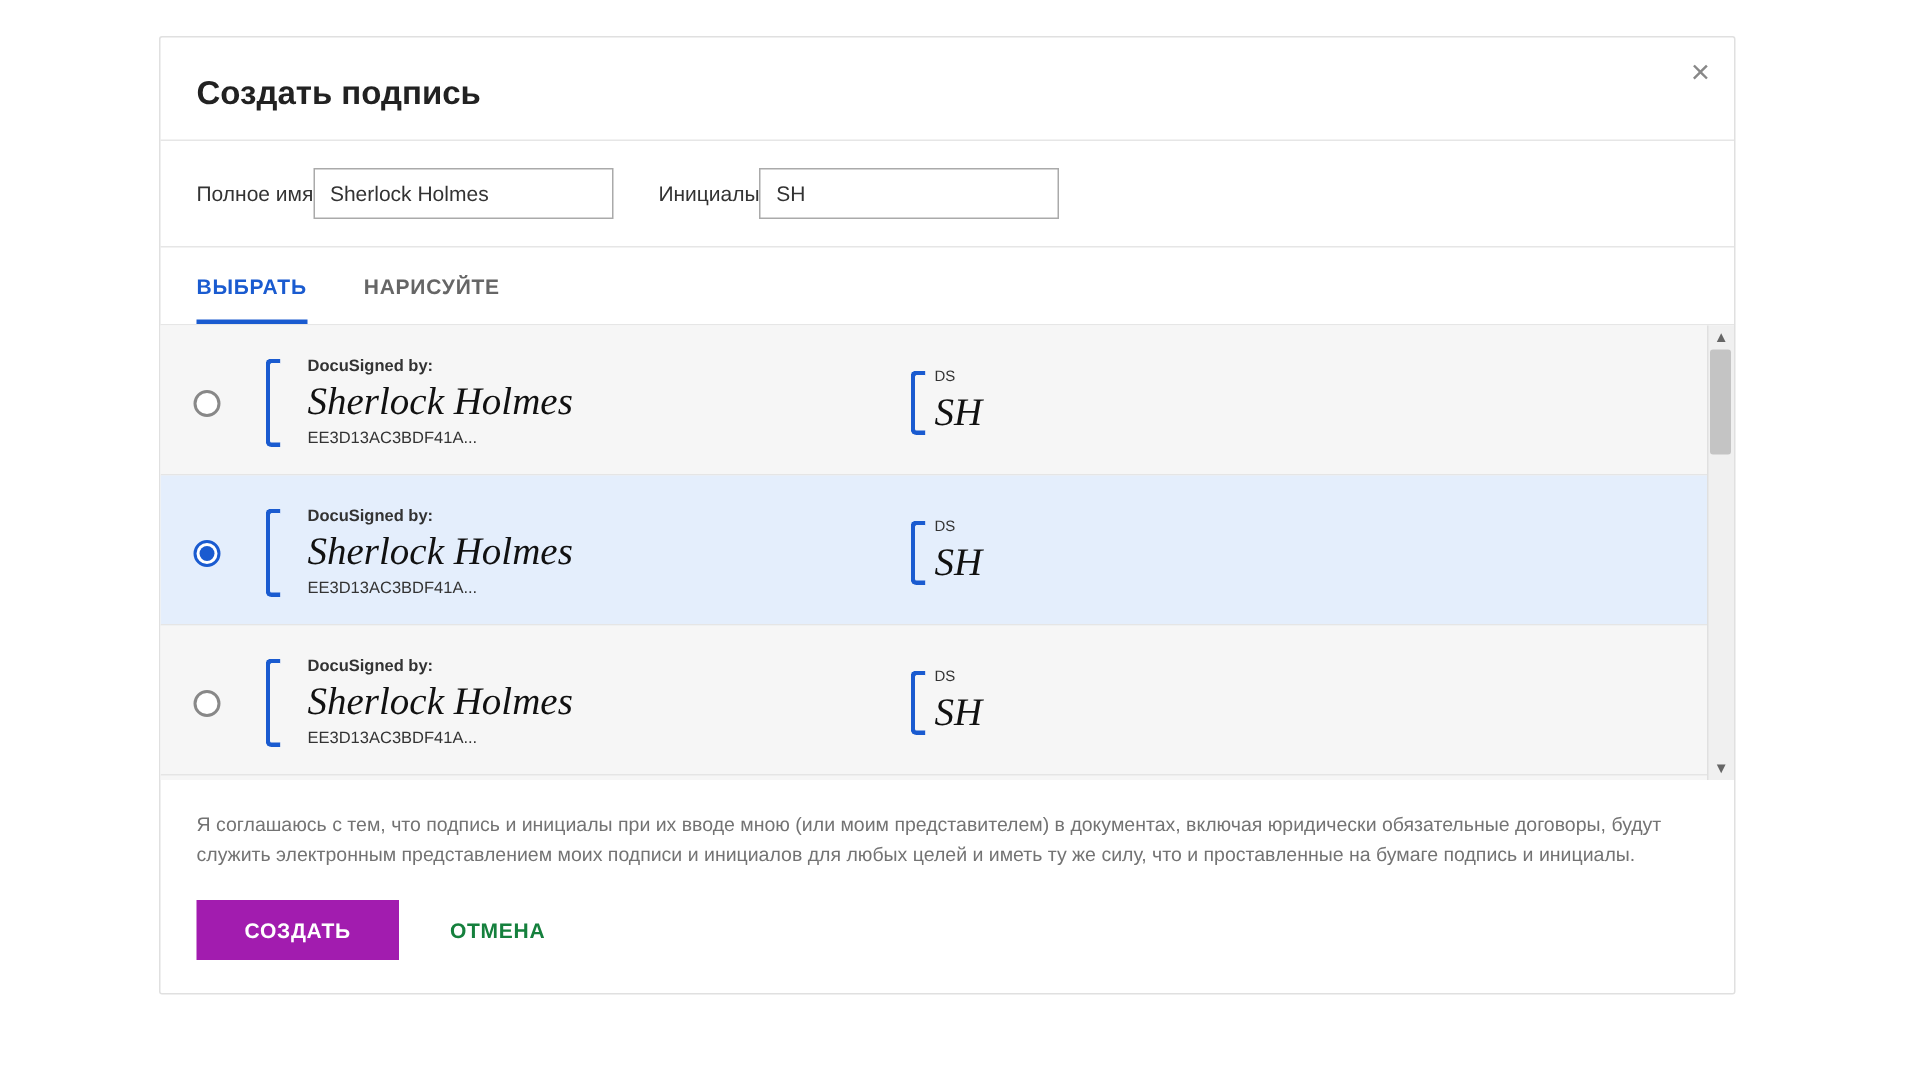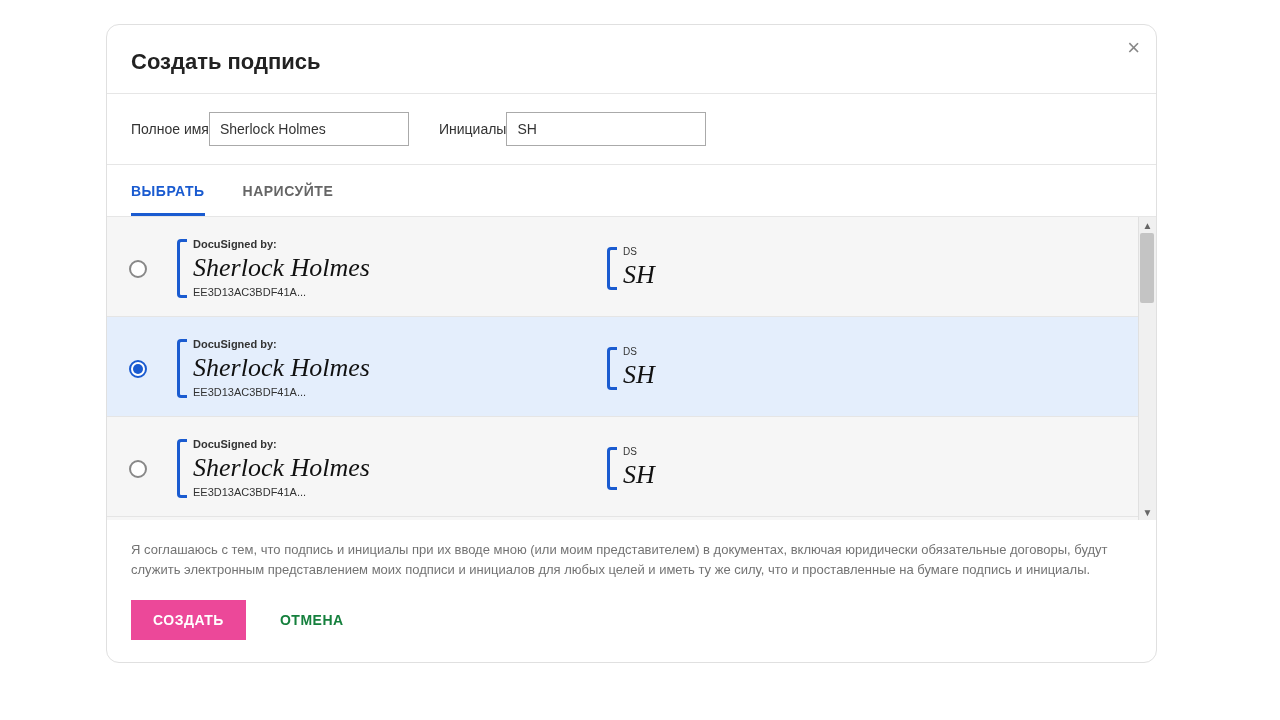--- a/index.html
+++ b/index.html
@@ -10,21 +10,21 @@
     background: #fff;
     color: #333;
   }
   .dialog {
     position: absolute;
     left: 106px;
     top: 24px;
     width: 1051px;
     background: #fff;
     border: 1px solid #e0e0e0;
-    border-radius: 13px;
+    border-radius: 2px;
   }
   .dialog-header {
     position: relative;
     padding: 24px 24px 18px 24px;
     border-bottom: 1px solid #e6e6e6;
   }
   .dialog-title {
     font-size: 22px;
     font-weight: 700;
     color: #222;
@@ -122,21 +122,21 @@
     background: #1a5bd0;
     display: none;
   }
   .style-option.selected .radio-inner { display: block; }
 
   .sig-col { width: 430px; }
   .ini-col { width: 200px; }
 
   .sig-box {
     position: relative;
-    padding-left: 16px;
+    padding-left: 28px;
   }
   .sig-box .bracket {
     position: absolute;
     left: 0; top: 0; bottom: 0;
     width: 10px;
     border-left: 3px solid #1a5bd0;
     border-top: 3px solid #1a5bd0;
     border-bottom: 3px solid #1a5bd0;
     border-top-left-radius: 4px;
     border-bottom-left-radius: 4px;
@@ -227,25 +227,25 @@
     line-height: 1.55;
     color: #737373;
   }
   .dialog-footer {
     display: flex;
     align-items: center;
     gap: 28px;
     padding: 14px 24px 22px 24px;
   }
   .btn-primary {
-    background: #ec4899;
+    background: #a21caf;
     color: #fff;
     border: none;
     height: 40px;
-    padding: 0 22px;
+    padding: 0 32px;
     font-size: 14px;
     font-weight: 700;
     letter-spacing: 0.5px;
     cursor: pointer;
   }
   .btn-secondary {
     background: transparent;
     border: none;
     color: #15803d;
     font-size: 14px;

